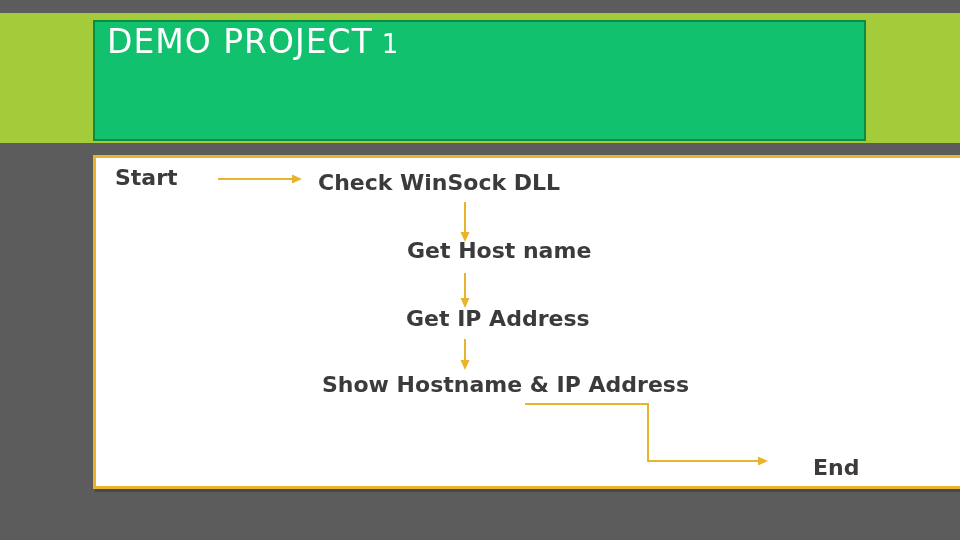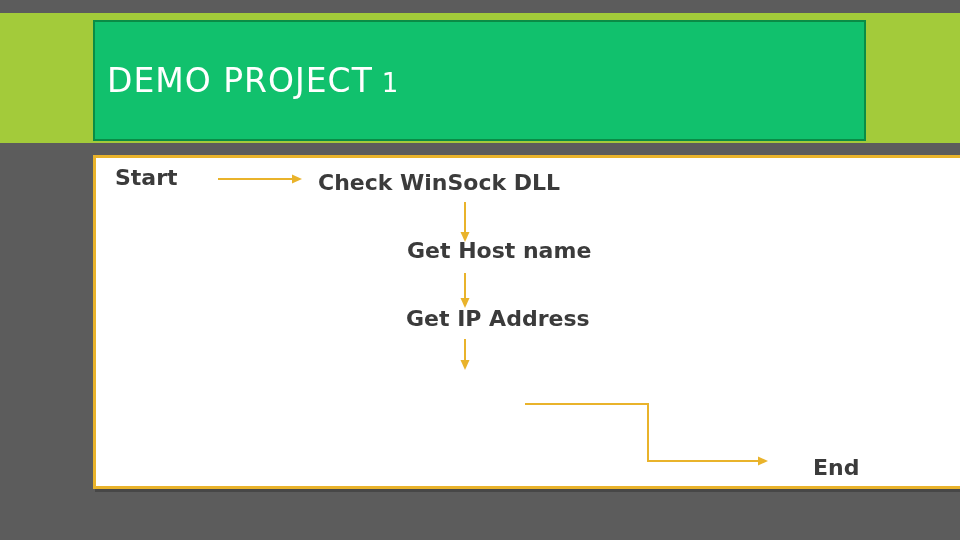--- a/index.html
+++ b/index.html
@@ -21,21 +21,21 @@
   }
   .slide{position:absolute;inset:0;}
   .header-band{
     position:absolute;left:0;top:13px;width:960px;height:130px;
     background:var(--lime);
   }
   .title-box{
     position:absolute;left:93px;top:20px;width:773px;height:121px;
     background:var(--emerald);
     border:2px solid var(--emerald-border);
-    display:flex;align-items:center;
+    display:flex;align-items:flex-start;
   }
   .title-text{
     color:var(--title-text);
     font-size:33px;
     letter-spacing:1px;
     padding-left:12px;
     white-space:nowrap;
   }
   .title-num{
     font-size:26px;
@@ -107,17 +107,18 @@
       <g>
         <polyline class="arrow-line" points="429,246 552,246 552,303 663,303"></polyline>
         <polygon class="arrow-head" points="672,303 662,298.5 662,307.5"></polygon>
       </g>
     </svg>
 
     <div class="flow-label lbl-start">Start</div>
     <div class="flow-label lbl-check">Check WinSock DLL</div>
     <div class="flow-label lbl-getip">Get IP Address</div>
     <div class="flow-label lbl-gethost">Get Host name</div>
+    <div class="flow-label lbl-show">Show Hostname &amp; IP Address</div>
     <div class="flow-label lbl-end">End</div>
 
   </div>
 
 </div>
 
 </body></html>

